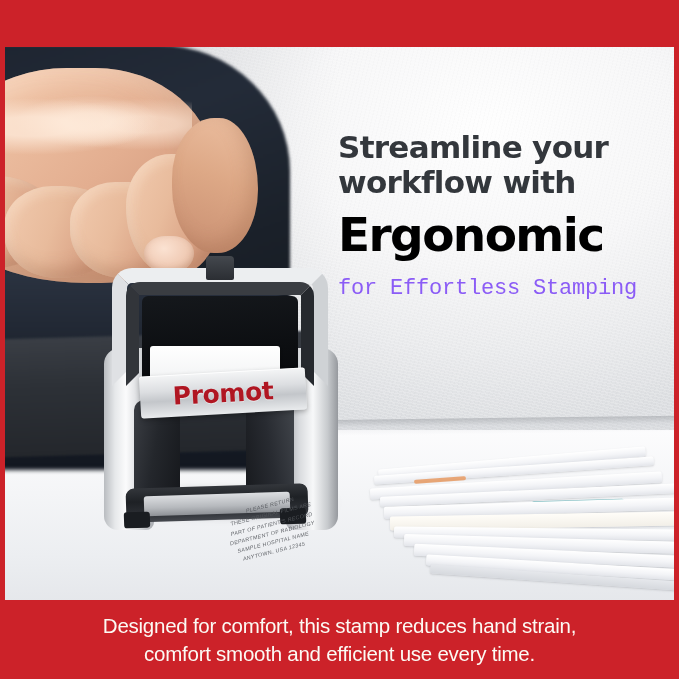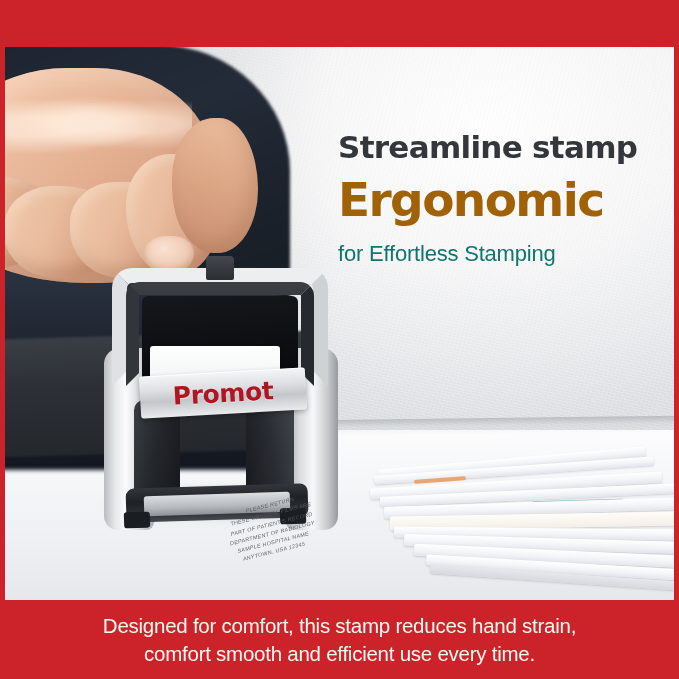--- a/index.html
+++ b/index.html
@@ -263,30 +263,30 @@
     line-height: 1.13;
     color: #33373C;
     letter-spacing: -.7px;
     margin: 0;
   }
   .head-red {
     font-family: "DejaVu Sans", sans-serif;
     font-weight: 700;
     font-size: 47px;
     line-height: 1.09;
-    color: #a16207;
+    color: #000000;
     letter-spacing: -1.6px;
     margin: 9px 0 16px 0;
   }
   .sub {
-    font-family: Liberation Sans, sans-serif;
+    font-family: Liberation Mono, monospace;
     font-weight: 400;
     font-size: 22px;
     line-height: 1.2;
-    color: #0f766e;
+    color: #8b5cf6;
     letter-spacing: -.2px;
     margin: 12px 0 0 0;
   }
 
   
   .bar-top {
     position: absolute; left: 0; top: 0; width: 679px; height: 47px;
     background: #CC2229;
   }
   .edge-left  { position: absolute; left: 0;   top: 0; width: 5px; height: 679px; background: #CC2229; }
@@ -379,21 +379,22 @@
       <div class="sheet" style="left:44px;  top:98px;  width:288px; height:12px; transform:rotate(1.6deg); border-radius:2px;"></div>
       <div class="sheet" style="left:54px;  top:110px; width:276px; height:12px; transform:rotate(2.6deg); border-radius:2px;"></div>
       <div class="sheet" style="left:66px;  top:122px; width:258px; height:11px; transform:rotate(3.4deg); border-radius:2px;"></div>
       <div class="sheet" style="left:70px; top:133px; width:250px; height:9px; transform:rotate(4deg); border-radius:2px; background:linear-gradient(180deg,#e6e8ec 0%,#d6d9de 100%);"></div>
     </div>
 
   </div>
 
   <div class="copy">
     <h1 class="head-dark">
-      <span>Streamline stamp</span><br>
+      <span>Streamline your</span><br>
+      <span>workflow with</span>
     </h1>
     <h2 class="head-red">
       <span>Ergonomic</span><br>
     </h2>
     <p class="sub">for Effortless Stamping</p>
   </div>
 
   <div class="bar-top"></div>
   <div class="edge-left"></div>
   <div class="edge-right"></div>

